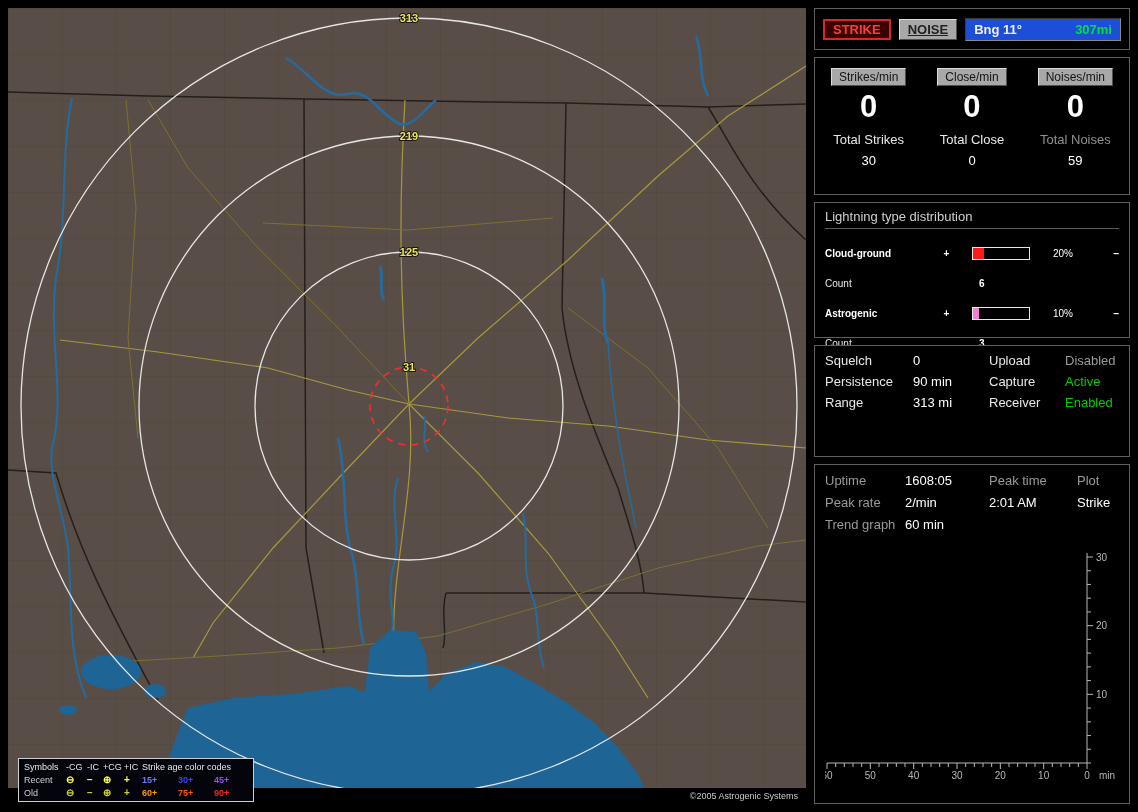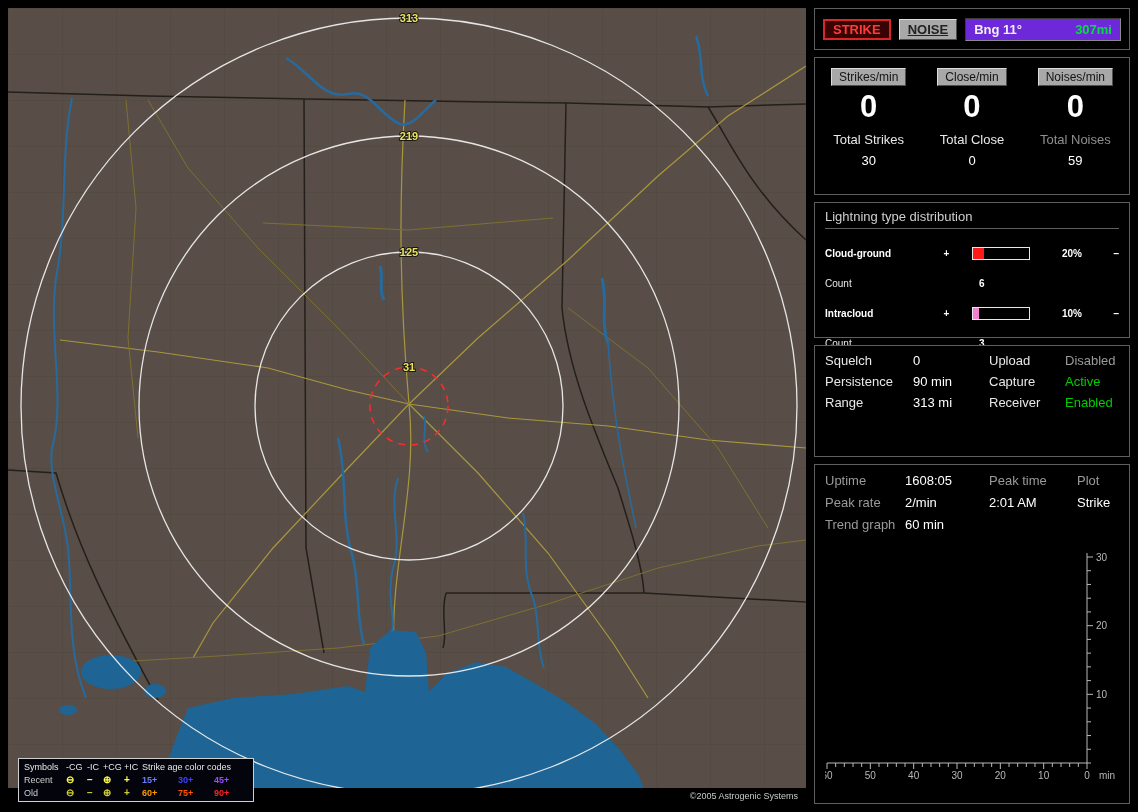--- a/index.html
+++ b/index.html
@@ -23,41 +23,41 @@
   
   .sidebar{position:absolute;left:814px;top:8px;width:316px;height:796px;display:flex;
     flex-direction:column;gap:7px;}
   .sec{border:1px solid #5e5e5e;background:#000;box-sizing:border-box;}
   .sec-top{height:42px;display:flex;align-items:center;gap:8px;padding:0 8px;}
   .strike-btn{background:#3a0303;color:#ff3b3b;border:2px solid #d92626;font-weight:bold;
     font-size:13px;padding:1px 8px;cursor:default;}
   .noise-btn{background:#a8a8a8;color:#222;border:1px solid;border-color:#dcdcdc #4f4f4f #4f4f4f #dcdcdc;
     font-weight:bold;font-size:13px;padding:2px 8px;cursor:default;text-decoration:underline;}
   .bng-box{margin-left:auto;width:148px;display:flex;justify-content:space-between;align-items:center;
-    background:#6d28d9;border:1px solid;border-color:#3a3a3a #8a8a8a #8a8a8a #3a3a3a;
+    background:#1d4ed8;border:1px solid;border-color:#3a3a3a #8a8a8a #8a8a8a #3a3a3a;
     padding:3px 8px;font-size:13px;font-weight:bold;color:#f0f0f0;}
 
   .sec-counters{height:138px;display:grid;grid-template-columns:1fr 1fr 1fr;padding:10px 2px 6px 2px;}
   .counter-col{display:flex;flex-direction:column;align-items:center;}
   .chip{background:#a8a8a8;color:#141414;font-size:12px;padding:1px 7px;border:1px solid;
     border-color:#dcdcdc #4f4f4f #4f4f4f #dcdcdc;white-space:nowrap;}
   .counter-value{font-size:31px;font-weight:bold;color:#fff;margin:3px 0 7px 0;}
   .total-label{font-size:13px;color:#e8e8e8;margin-bottom:6px;white-space:nowrap;}
   .total-label.dim{color:#8f8f8f;}
   .total-value{font-size:13px;color:#fff;}
 
   .sec-lightning{height:136px;padding:5px 10px;}
   .sec-title{color:#cfcfcf;font-size:13px;padding:1px 0 4px 0;border-bottom:1px solid #5e5e5e;}
   .lt-grid{display:grid;grid-template-columns:96px 13px 58px 42px 13px 58px 30px;column-gap:19px;
     align-items:center;margin-top:18px;font-size:10px;color:#fff;}
   .lt-name{font-weight:bold;}
   .lt-sign{text-align:center;font-weight:bold;}
   .lt-bar{height:11px;border:1px solid #e8e8e8;background:#000;position:relative;overflow:hidden;}
   .lt-fill{display:block;height:100%;width:0;}
-  .lt-pct{font-weight:bold;padding-left:4px;text-align:center;}
+  .lt-pct{font-weight:normal;padding-left:4px;}
   .lt-count-label{color:#e8e8e8;}
   .lt-count{font-weight:bold;padding-left:7px;}
 
   .sec-status{height:112px;padding:7px 10px;}
   .timestamp{display:inline-block;min-width:190px;border:1px solid #6e6e6e;background:#000;
     padding:2px 7px;font-size:15px;font-weight:bold;margin-bottom:8px;}
   .status-grid{display:grid;grid-template-columns:88px 76px 76px 1fr;row-gap:6px;font-size:13px;color:#e8e8e8;}
   .status-grid .val{color:#fff;}
 
   .sec-trend{flex:1;padding:8px 4px 6px 10px;display:flex;flex-direction:column;}
@@ -221,21 +221,21 @@
         <span class="lt-count-label">Count</span>
         <span></span>
         <span class="lt-count">6</span>
         <span></span>
           <span></span>
         <span class="lt-count">20</span>
         <span></span>
       </div>
 
       <div class="lt-grid">
-        <span class="lt-name">Intracloud</span>
+        <span class="lt-name">Astrogenic</span>
         <span class="lt-sign">+</span>
         <span class="lt-bar">
             <span class="lt-fill" style="width: 10%; background: rgb(240, 128, 208);"></span>
           </span>
         <span class="lt-pct">10%</span>
         <span class="lt-sign">−</span>
         <span class="lt-bar">
             <span class="lt-fill" style="width: 3%; background: rgb(240, 240, 240);"></span>
           </span>
         <span class="lt-pct">3%</span>

